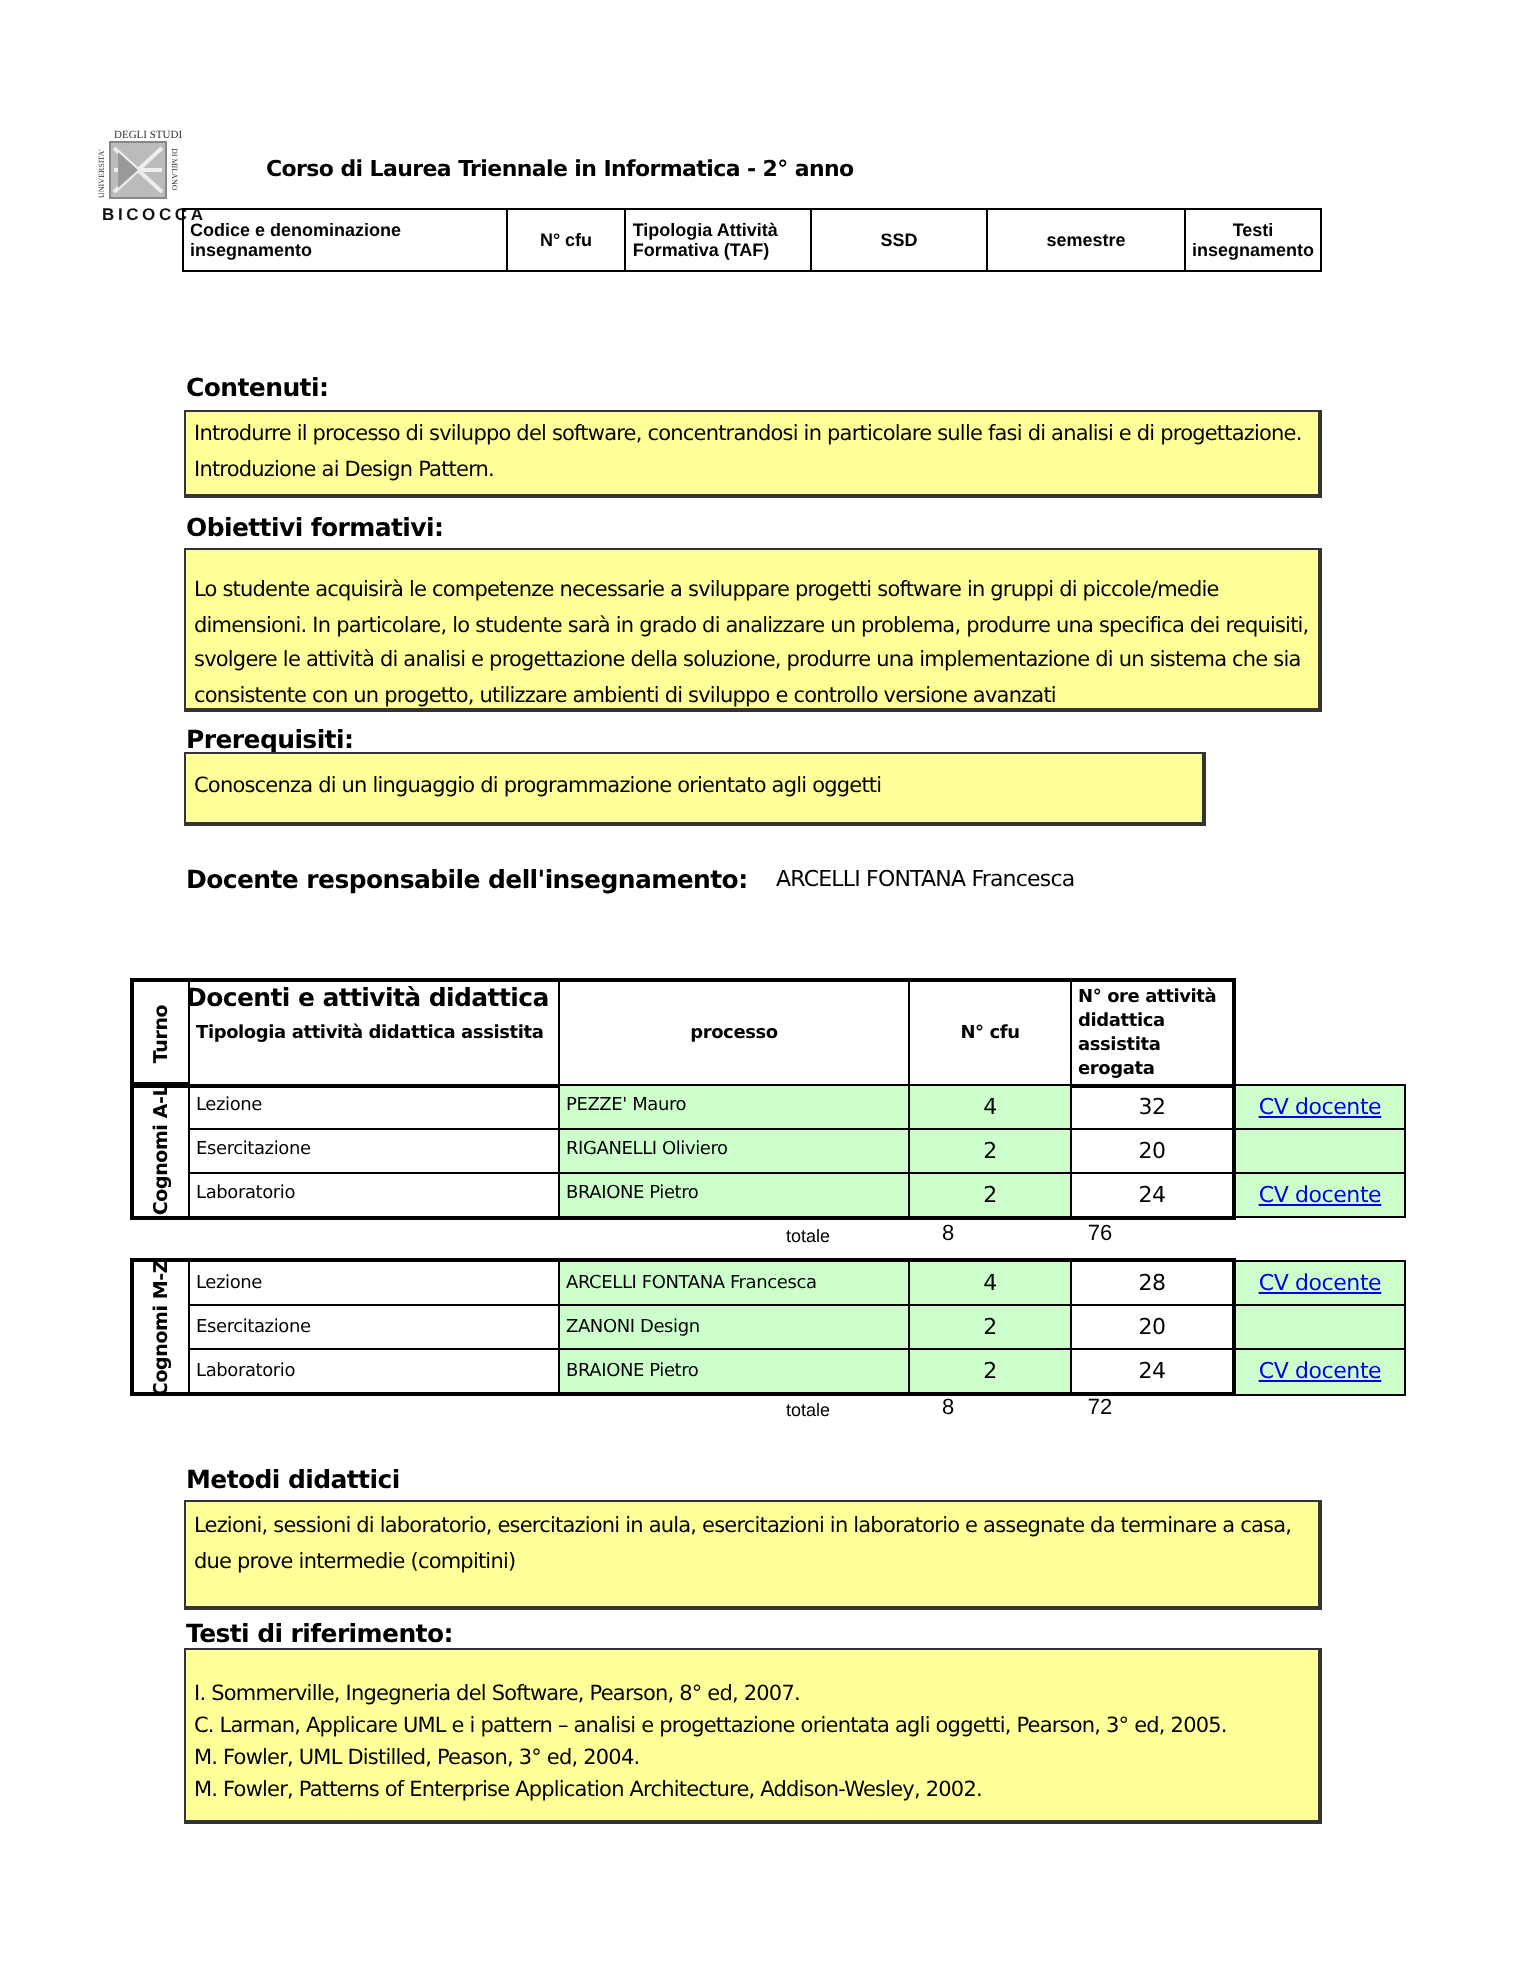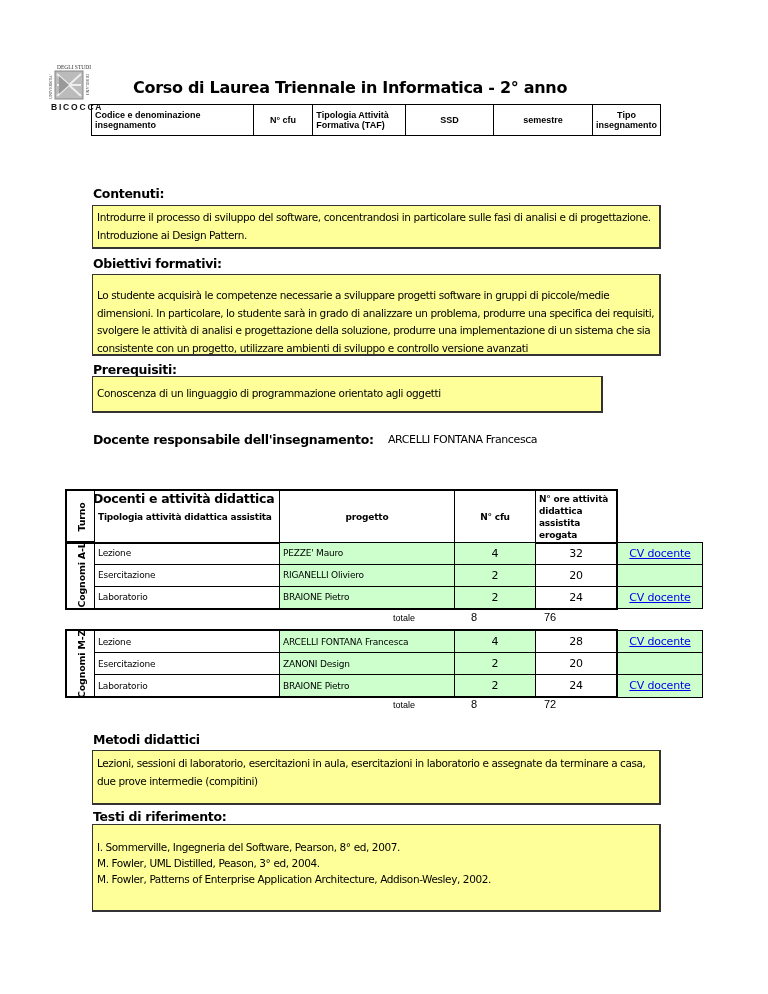--- a/index.html
+++ b/index.html
@@ -1,20 +1,20 @@
 <!DOCTYPE html>
 <html><head>
 <meta charset="utf-8">
 <style>
   html, body { margin:0; padding:0; background:#ffffff; }
   body { width:768px; height:994px; position:relative; overflow:hidden;
          font-family:"Liberation Sans", sans-serif; color:#000; }
   .abs { position:absolute; }
   .logo { left:47px; top:62px; width:80px; height:52px; }
-  .title { left:133px; top:78px; font-size:16px; font-weight:bold; font-family:"DejaVu Sans", sans-serif; letter-spacing:-0.3px; }
+  .title { left:133px; top:78px; font-size:11px; font-weight:bold; font-family:"DejaVu Sans", sans-serif; letter-spacing:-0.3px; }
 
   table { border-collapse:collapse; }
   .course { left:91px; top:104px; width:570px; }
   .course td, .course th { border:1px solid #000; font-size:9px; padding:2px 3px; font-weight:bold;margin-left:24px; }
   .course th { height:26px; }
   .course td { background:#ccffcc; font-weight:normal; font-size:13px; height:38px; }
   .c { text-align:center; }
   .course .name { font-size:13px; line-height:18px; }
 
   .sec-h { font-weight:bold; font-size:12.5px; font-family:"DejaVu Sans", sans-serif; letter-spacing:-0.3px; }
@@ -47,21 +47,21 @@
 <div class="abs title">Corso di Laurea Triennale in Informatica - 2° anno</div>
 
 <table class="abs course">
   <tbody>
       <tr>
     <th style="width:160px;text-align:left;font-weight:bold;">Codice e denominazione insegnamento</th>
     <th style="width:55px;" class="c">N° cfu</th>
     <th style="width:88px;text-align:left;">Tipologia Attività Formativa (TAF)</th>
     <th style="width:85px;" class="c">SSD</th>
     <th style="width:95px;" class="c">semestre</th>
-    <th class="c">Tipo insegnamento</th>
+    <th class="c">Testi insegnamento</th>
   </tr>
 </tbody>
   </table>
 
 <div class="abs sec-h" style="left:93px;top:186px;">Contenuti:</div>
 <div class="abs box" style="left:92px;top:205px;width:569px;height:44px;">Introdurre il processo di sviluppo del software, concentrandosi in particolare sulle fasi di analisi e di progettazione. Introduzione ai Design Pattern.</div>
 
 <div class="abs sec-h" style="left:93px;top:256px;">Obiettivi formativi:</div>
 <div class="abs box" style="left:92px;top:274px;width:569px;height:82px;padding-top:12px;">Lo studente acquisirà le competenze necessarie a sviluppare progetti software in gruppi di piccole/medie dimensioni. In particolare, lo studente sarà in grado di analizzare un problema, produrre una specifica dei requisiti, svolgere le attività di analisi e progettazione della soluzione, produrre una implementazione di un sistema che sia consistente con un progetto, utilizzare ambienti di sviluppo e controllo versione avanzati</div>
 
@@ -73,21 +73,21 @@
 
 <div class="abs sec-h" style="left:93px;top:491px;">Docenti e attività didattica</div>
 
 <table class="abs staff" style="left:65px;top:489px;border:2px solid #000;">
   <tbody>
       <tr style="height:51px;">
     <td class="turno" style="height:51px;border-right:1px solid #000;">
           <span class="vert">Turno</span>
         </td>
     <td style="width:178px;font-weight:bold;">Tipologia attività didattica assistita</td>
-    <td style="width:168px;font-weight:bold;text-align:center;border-right:1px solid #000;">progetto</td>
+    <td style="width:168px;font-weight:bold;text-align:center;border-right:1px solid #000;">processo</td>
     <td style="width:74px;font-weight:bold;text-align:center;">N° cfu</td>
     <td style="width:74px;font-weight:bold;line-height:12px;border-right:2px solid #000;">N° ore attività didattica assistita erogata</td>
   </tr>
 </tbody>
   </table>
 
 <table class="abs staff" style="left:65px;top:541px;">
   <tbody>
       <tr>
     <td class="turno" rowspan="3" style="border:2px solid #000;border-right:1px solid #000;">
@@ -150,15 +150,16 @@
 <div class="abs tot" style="left:393px;top:700px;">totale</div>
 <div class="abs totn" style="left:437px;top:698px;width:74px;">8</div>
 <div class="abs totn" style="left:513px;top:698px;width:74px;">72</div>
 
 <div class="abs sec-h" style="left:93px;top:732px;">Metodi didattici</div>
 <div class="abs box" style="left:92px;top:750px;width:569px;height:55px;padding-top:4px;">Lezioni, sessioni di laboratorio, esercitazioni in aula, esercitazioni in laboratorio e assegnate da terminare a casa, due prove intermedie (compitini)</div>
 
 <div class="abs sec-h" style="left:93px;top:809px;">Testi di riferimento:</div>
 <div class="abs box" style="left:92px;top:824px;width:569px;height:88px;padding-top:14px;line-height:16px;">
   <div>I. Sommerville, Ingegneria del Software, Pearson, 8° ed, 2007.</div>
+  <div>C. Larman, Applicare UML e i pattern – analisi e progettazione orientata agli oggetti, Pearson, 3° ed, 2005.</div>
   <div>M. Fowler, UML Distilled, Peason, 3° ed, 2004.</div>
   <div>M. Fowler, Patterns of Enterprise Application Architecture, Addison-Wesley, 2002.</div>
 </div>
 
 </body></html>

